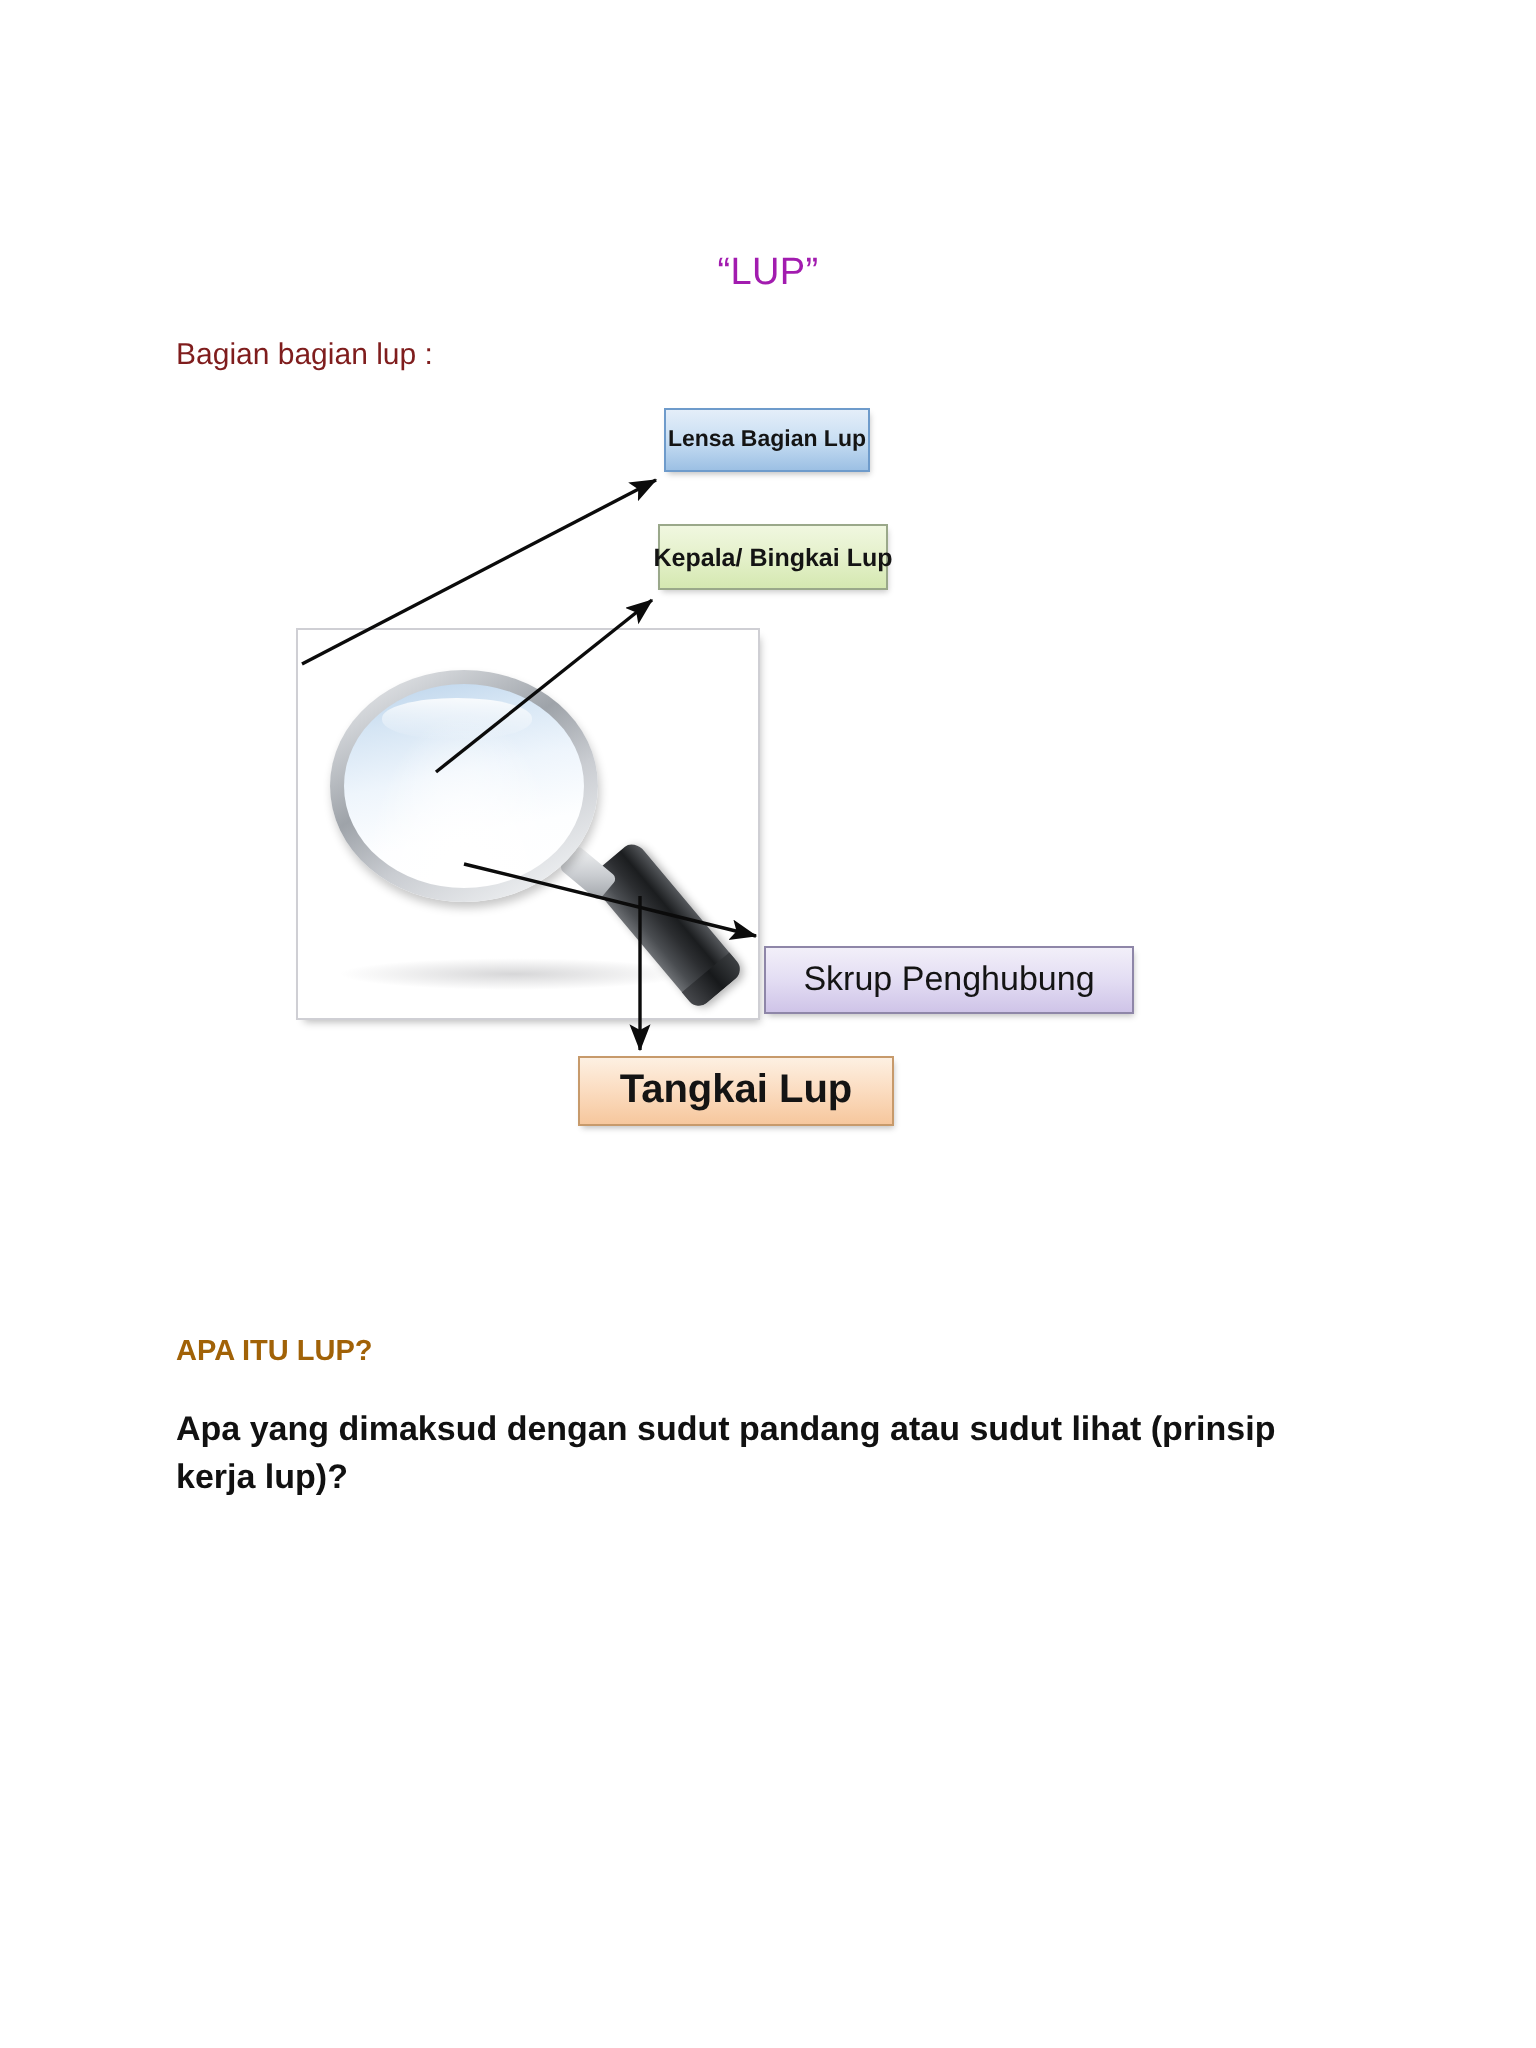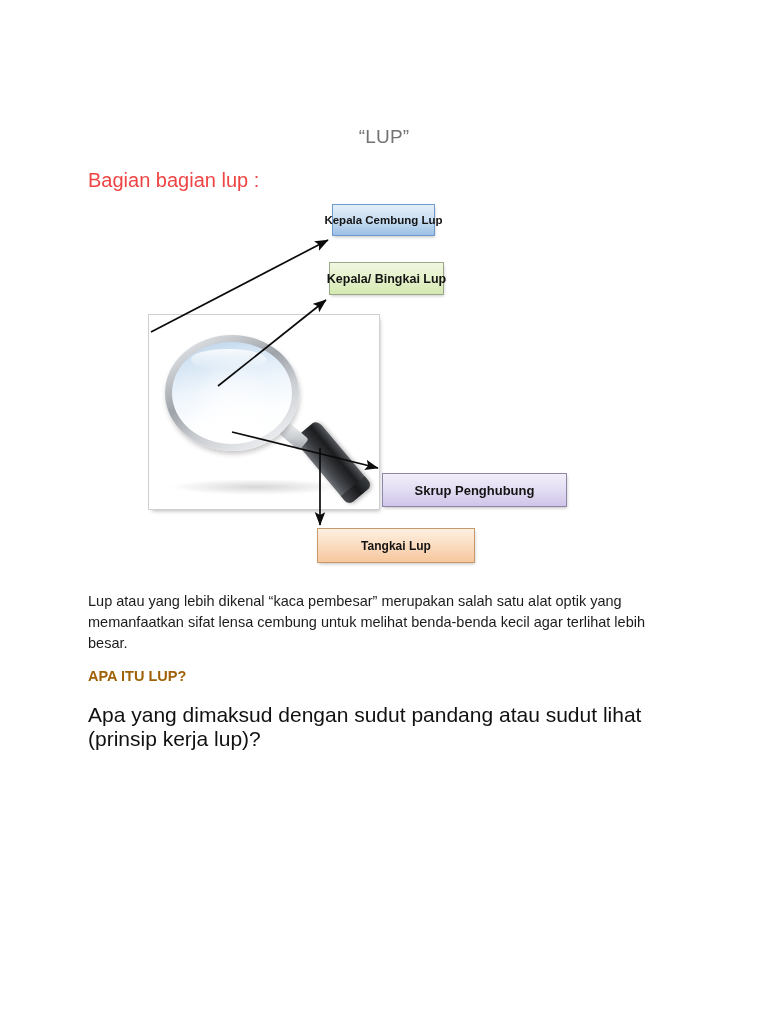--- a/index.html
+++ b/index.html
@@ -27,30 +27,30 @@
 
   
   .doc-title {
     position: absolute;
     left: 0;
     top: 126px;
     width: 768px;
     text-align: center;
     font-size: 19px;
     letter-spacing: .2px;
-    color: #737373;
+    color: #a21caf;
   }
 
   
   .intro-line {
     position: absolute;
     left: 88px;
     top: 169px;
-    font-size: 20px;
-    color: #ef4444;
+    font-size: 15px;
+    color: #7f1d1d;
   }
 
   
   .diagram {
     position: absolute;
     left: 88px;
     top: 196px;
     width: 600px;
     height: 380px;
   }
@@ -175,30 +175,30 @@
     width: 115px; height: 33px;
     font-size: 12.5px;
     font-weight: 700;
     background: linear-gradient(180deg,#f0f7e0 0%,#e3f0c8 55%,#d5e8b1 100%);
     border: 1px solid #9aa88a;
     box-shadow: 1px 2px 3px -1px rgba(0,0,0,.22);
   }
   .lbl-purple {
     left: 294px;  top: 277px;
     width: 185px; height: 34px;
-    font-size: 13px;
-    font-weight: 700;
+    font-size: 17px;
+    font-weight: 400;
     background: linear-gradient(180deg,#f2eff9 0%,#e3ddf3 50%,#cfc4e8 100%);
     border: 1px solid #8e86a8;
     box-shadow: 1px 2px 3px -1px rgba(0,0,0,.25);
   }
   .lbl-orange {
-    left: 229px;  top: 332px;
+    left: 201px;  top: 332px;
     width: 158px; height: 35px;
-    font-size: 12px;
+    font-size: 20px;
     font-weight: 700;
     background: linear-gradient(180deg,#fdf0e2 0%,#fbdcc0 50%,#f6c79d 100%);
     border: 1px solid #c79a6b;
     box-shadow: 1px 2px 3px -1px rgba(0,0,0,.25);
   }
 
   .arrows {
     position: absolute;
     left: 0; top: 0;
     width: 600px; height: 380px;
@@ -219,22 +219,22 @@
     position: absolute;
     left: 88px; top: 668px;
     font-size: 14.5px;
     font-weight: 700;
     color: #a16207;
   }
   .head-2 {
     position: absolute;
     left: 88px; top: 703px;
     width: 575px;
-    font-size: 21px;
-    font-weight: 400;
+    font-size: 17px;
+    font-weight: 700;
     line-height: 24px;
     color: #111;
   }
   .para-2 { top: 760px; }
 </style>
 </head>
 <body>
 
 <div class="page">
 
@@ -270,30 +270,29 @@
 
       <line x1="63" y1="136" x2="240" y2="44" stroke="#0b0b0b" stroke-width="1.7" marker-end="url(#ah)"></line>
 
       <line x1="130" y1="190" x2="238" y2="104" stroke="#0b0b0b" stroke-width="1.7" marker-end="url(#ah)"></line>
 
       <line x1="144" y1="236" x2="290" y2="272" stroke="#0b0b0b" stroke-width="1.7" marker-end="url(#ah)"></line>
 
       <line x1="232" y1="252" x2="232" y2="329" stroke="#0b0b0b" stroke-width="1.7" marker-end="url(#ah)"></line>
     </svg>
 
-    <div class="lbl lbl-blue">Kepala Cembung Lup</div>
+    <div class="lbl lbl-blue">Lensa Bagian Lup</div>
 
     <div class="lbl lbl-green">Kepala/ Bingkai Lup</div>
 
     <div class="lbl lbl-purple">Skrup Penghubung</div>
 
     <div class="lbl lbl-orange">Tangkai Lup</div>
 
   </div>
 
-  <div class="para para-1">Lup atau yang lebih dikenal “kaca pembesar” merupakan salah satu alat optik yang memanfaatkan sifat lensa cembung untuk melihat benda-benda kecil agar terlihat lebih besar.</div>
 
   <div class="head-1">APA ITU LUP?</div>
 
   <div class="head-2">Apa yang dimaksud dengan sudut pandang atau sudut lihat (prinsip kerja lup)?</div>
 
 
 </div>
 
 </body></html>

